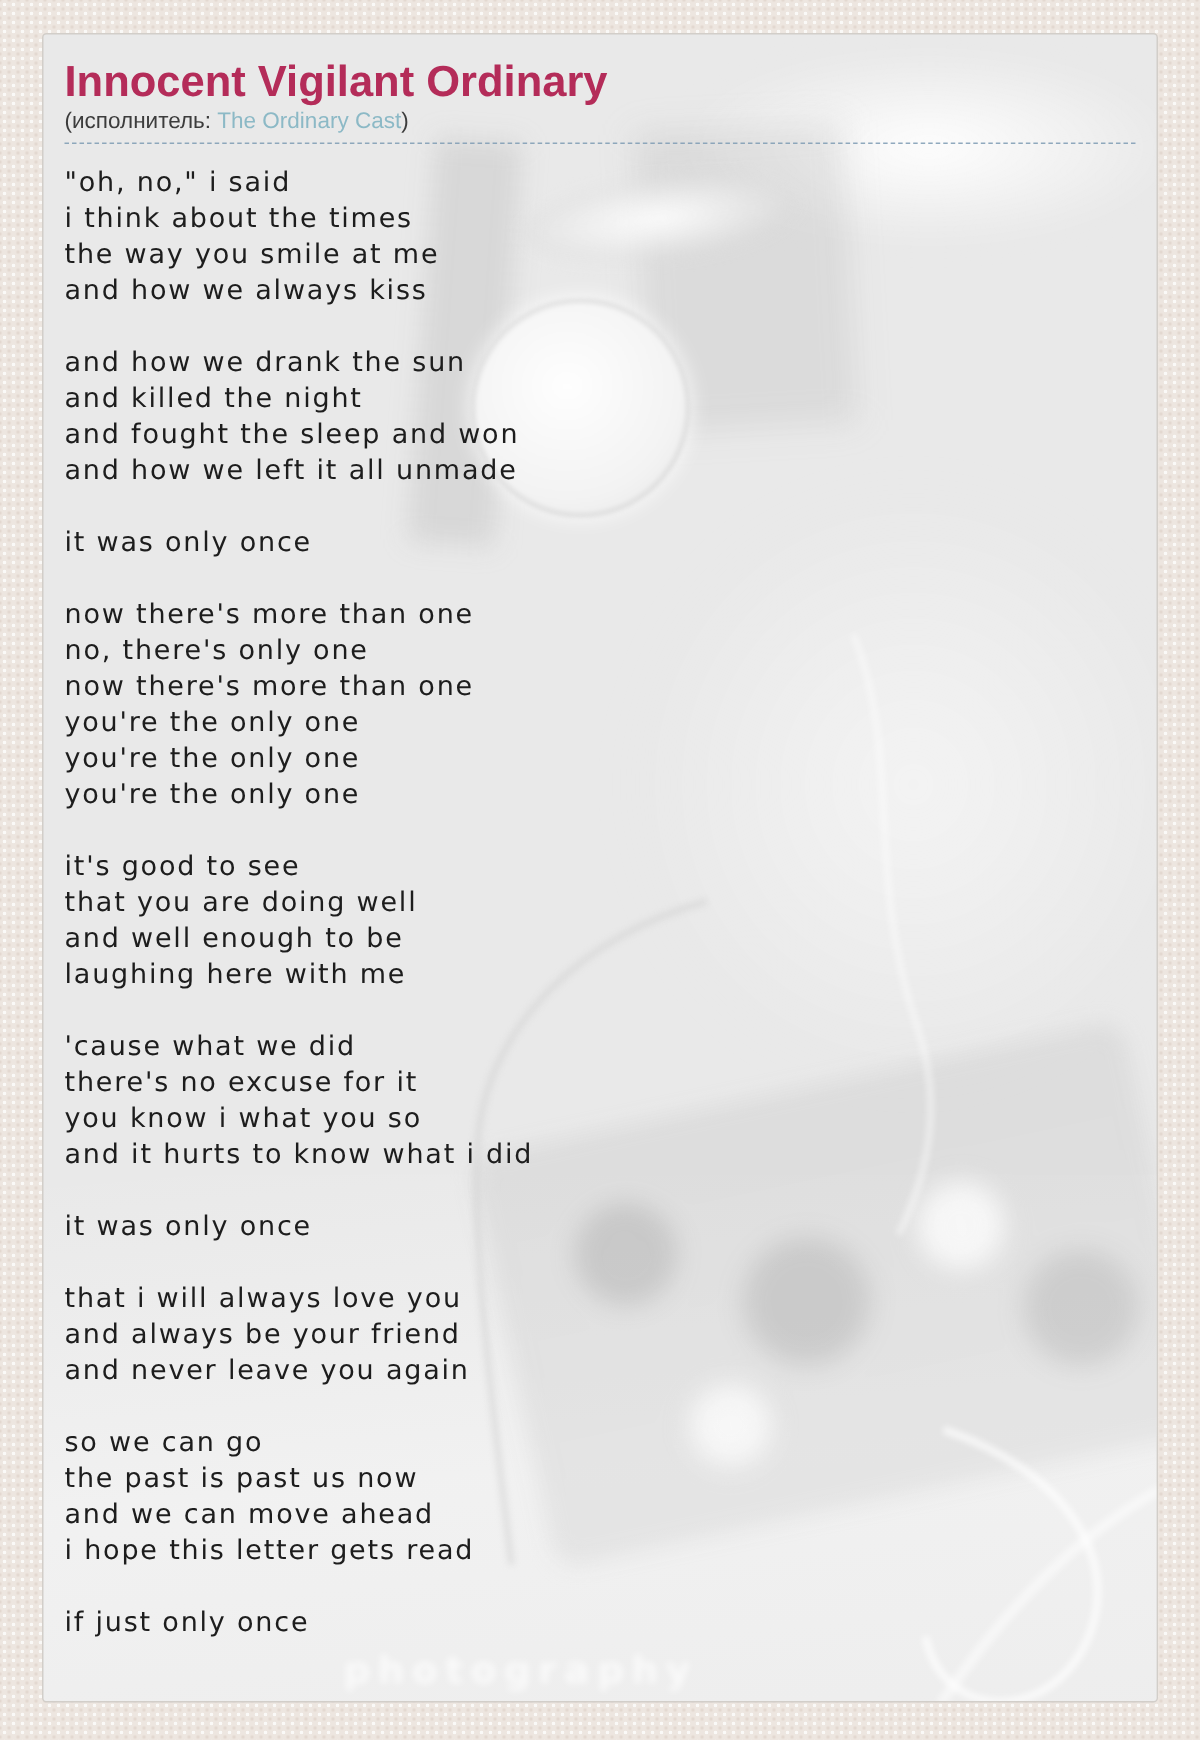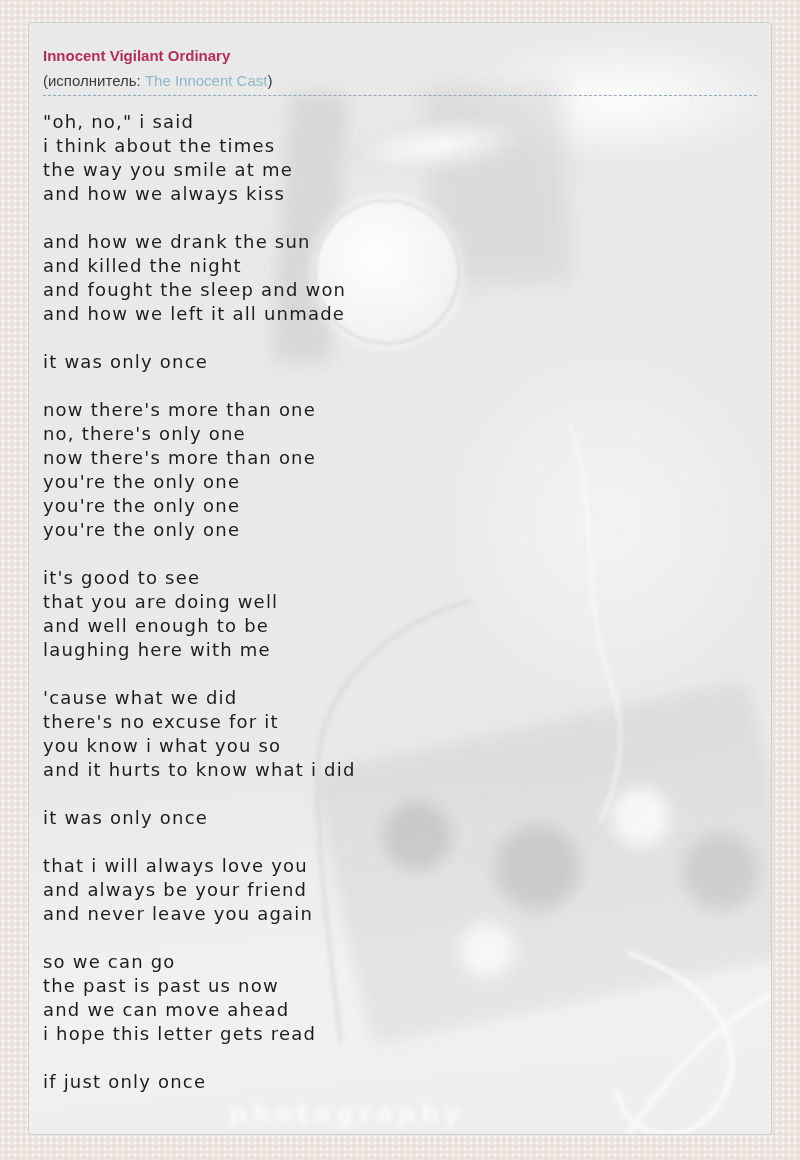--- a/index.html
+++ b/index.html
@@ -64,21 +64,21 @@
       linear-gradient(rgba(205,205,205,0.45), rgba(214,214,214,0.45));
     filter:blur(7px);border-radius:18px;}
   .ph-cables{left:0;top:0;width:744px;height:1113px;filter:blur(2px);}
   .ph-watermark{left:200px;top:1076px;width:400px;
     font-family:"DejaVu Sans",sans-serif;font-size:25px;font-weight:bold;letter-spacing:5px;
     color:rgba(255,255,255,0.7);filter:blur(2.5px);}
   
   .content{position:relative;z-index:1;padding:19px 14px 0 14px;}
   .title{
     margin:0;font-family:"Liberation Sans",sans-serif;font-weight:bold;
-    font-size:15px;line-height:27px;color:var(--title-accent);
+    font-size:29px;line-height:27px;color:var(--title-accent);
   }
   .subtitle{margin-top:3px;font-size:15px;line-height:18px;color:var(--subtitle-color);}
   .subtitle a{color:var(--link-color);text-decoration:none;cursor:pointer;}
   .divider{border-bottom:1px dashed var(--divider-color);margin-top:5px;opacity:0.85;}
   .lyrics{
     margin-top:14px;
     font-family:"DejaVu Sans",sans-serif;
     font-size:18px;line-height:24px;letter-spacing:1.2px;
     color:var(--lyrics-color);
   }
@@ -106,21 +106,21 @@
       <path d="M600,930 C682,958 724,1020 692,1078 C662,1128 598,1120 588,1068" fill="none" stroke="#ffffff" stroke-width="5" opacity="0.7"></path>
       <path d="M598,1113 C640,1050 690,1000 744,970" fill="none" stroke="#ffffff" stroke-width="7" opacity="0.5"></path>
     </svg>
     <div class="ph ph-watermark">photography</div>
   </div>
 
   <div class="content">
     <h1 class="title">Innocent Vigilant Ordinary</h1>
     <div class="subtitle">
       <span>(исполнитель:</span>
-      <a href="#">The Innocent Cast</a><span>)</span>
+      <a href="#">The Ordinary Cast</a><span>)</span>
     </div>
     <div class="divider"></div>
     <div class="lyrics">
         <div class="stanza">
           <div class="line">"oh, no," i said</div>
           <div class="line">i think about the times</div>
           <div class="line">the way you smile at me</div>
           <div class="line">and how we always kiss</div>
         </div>
         <div class="stanza">

